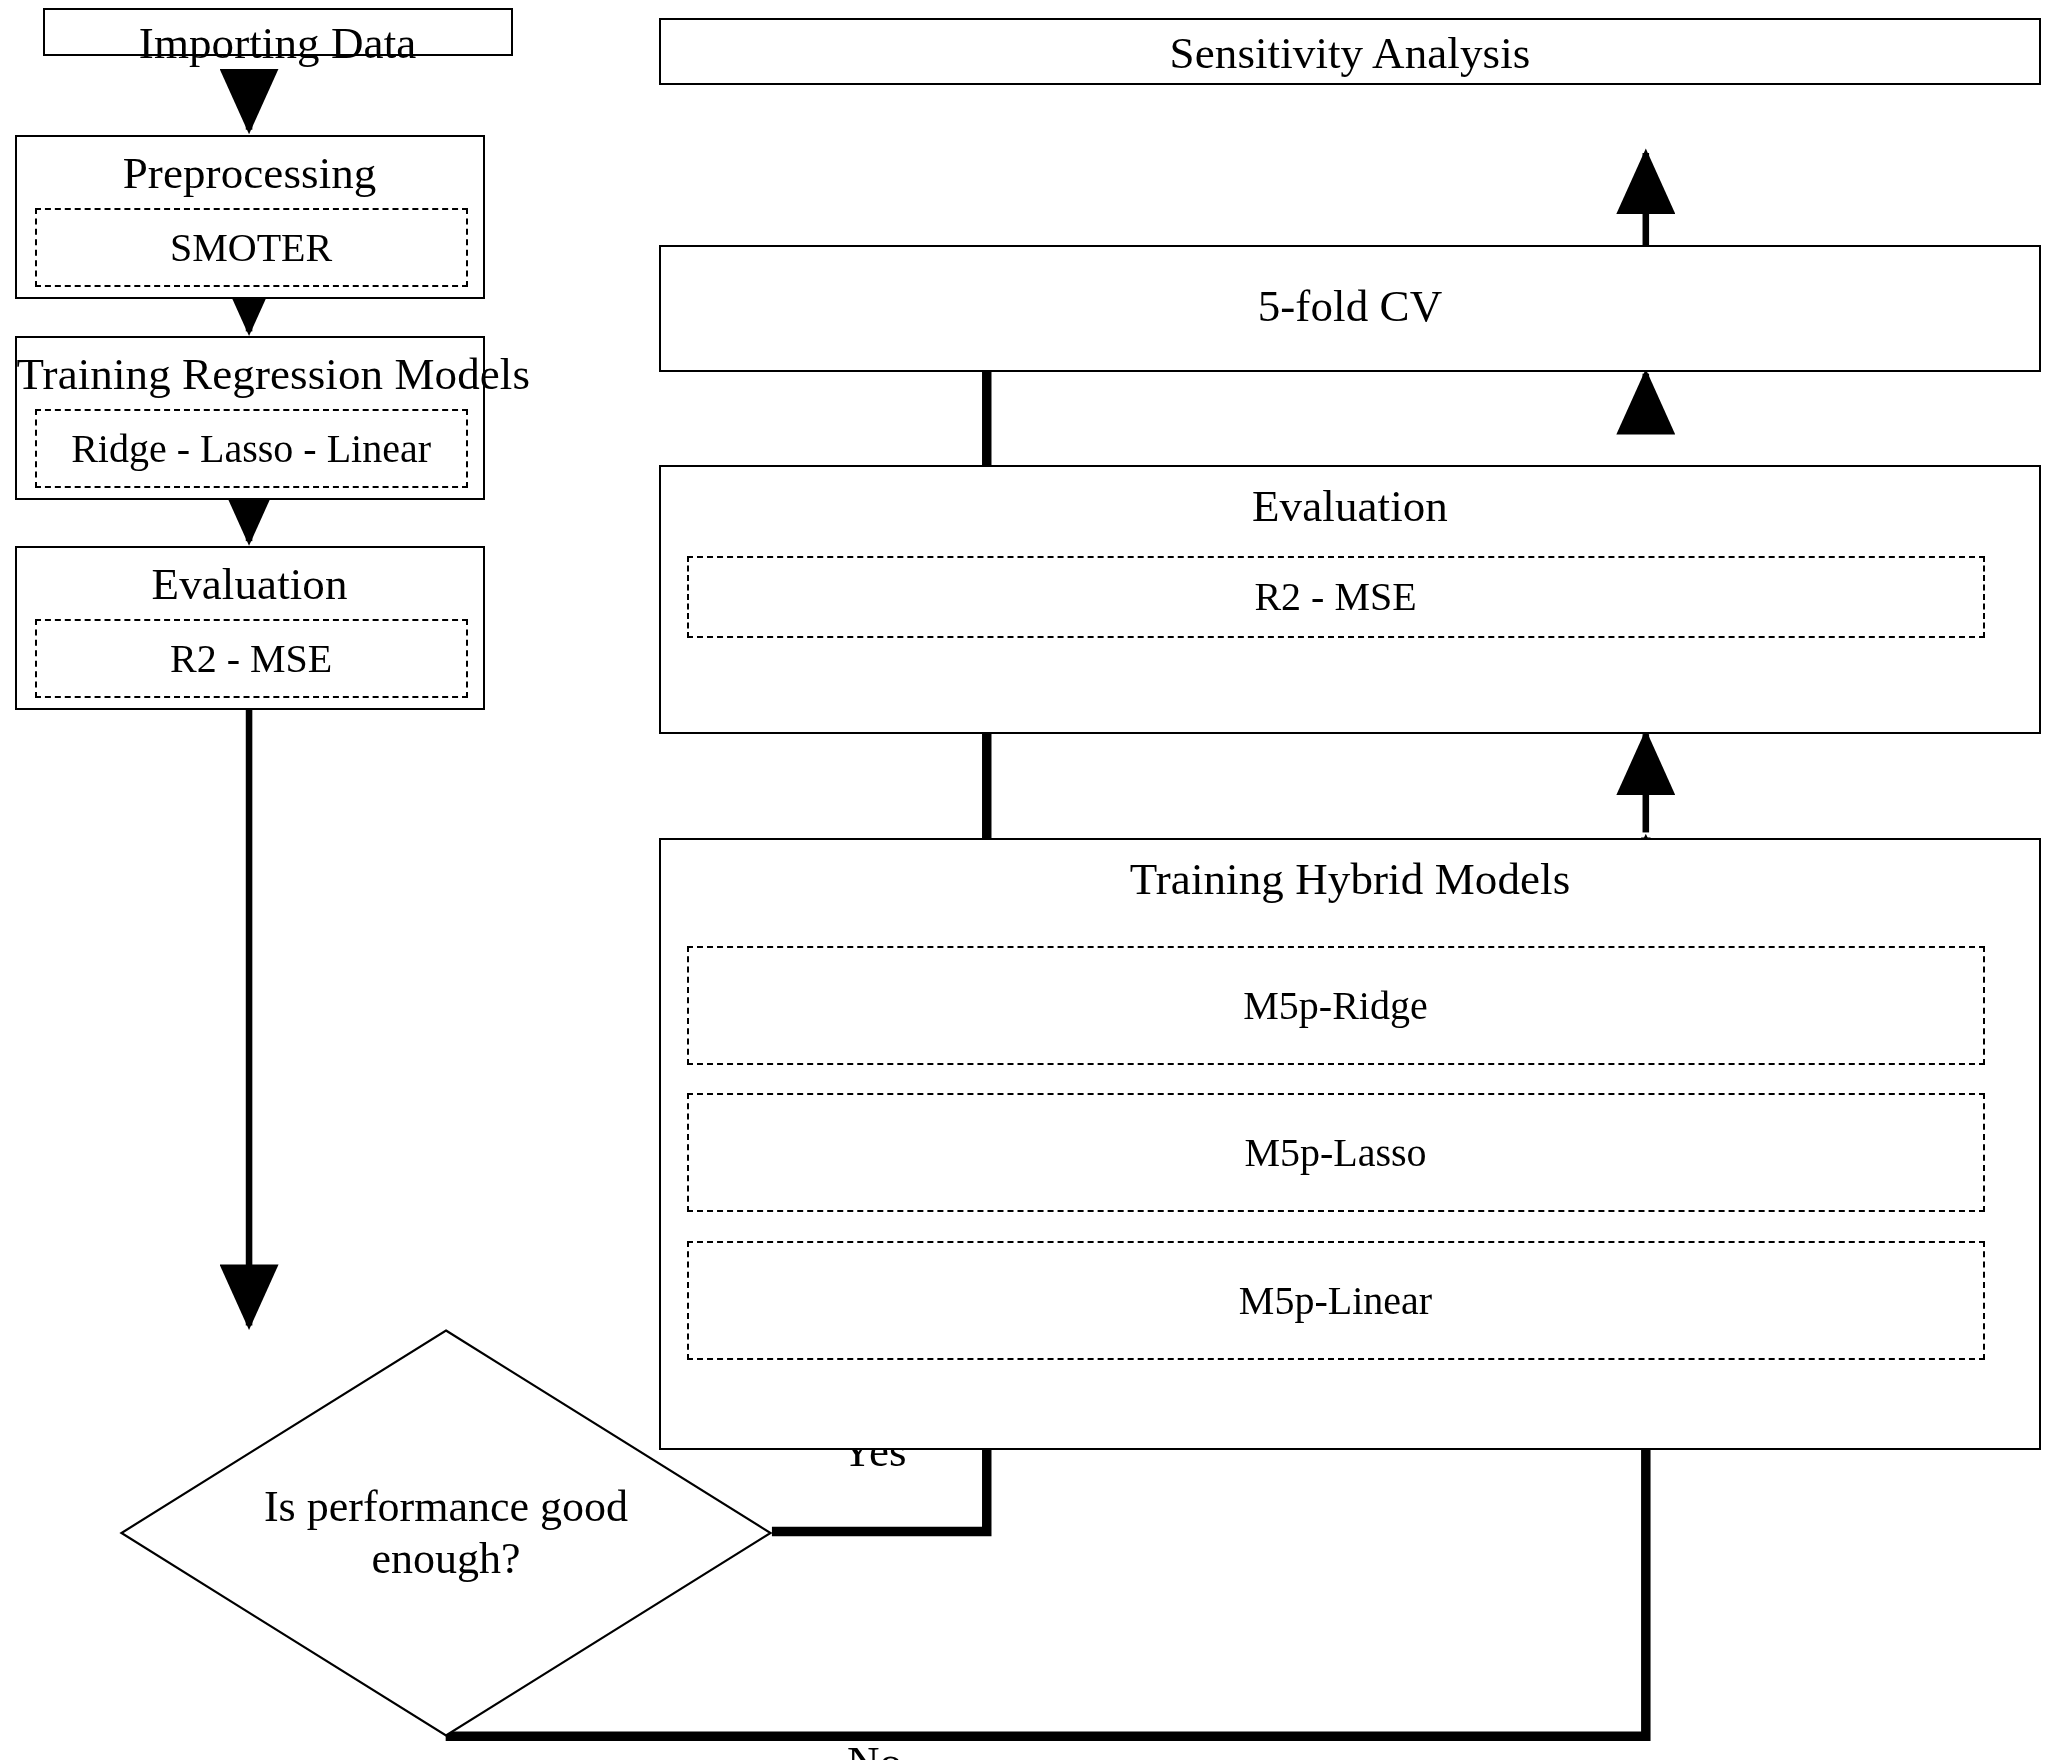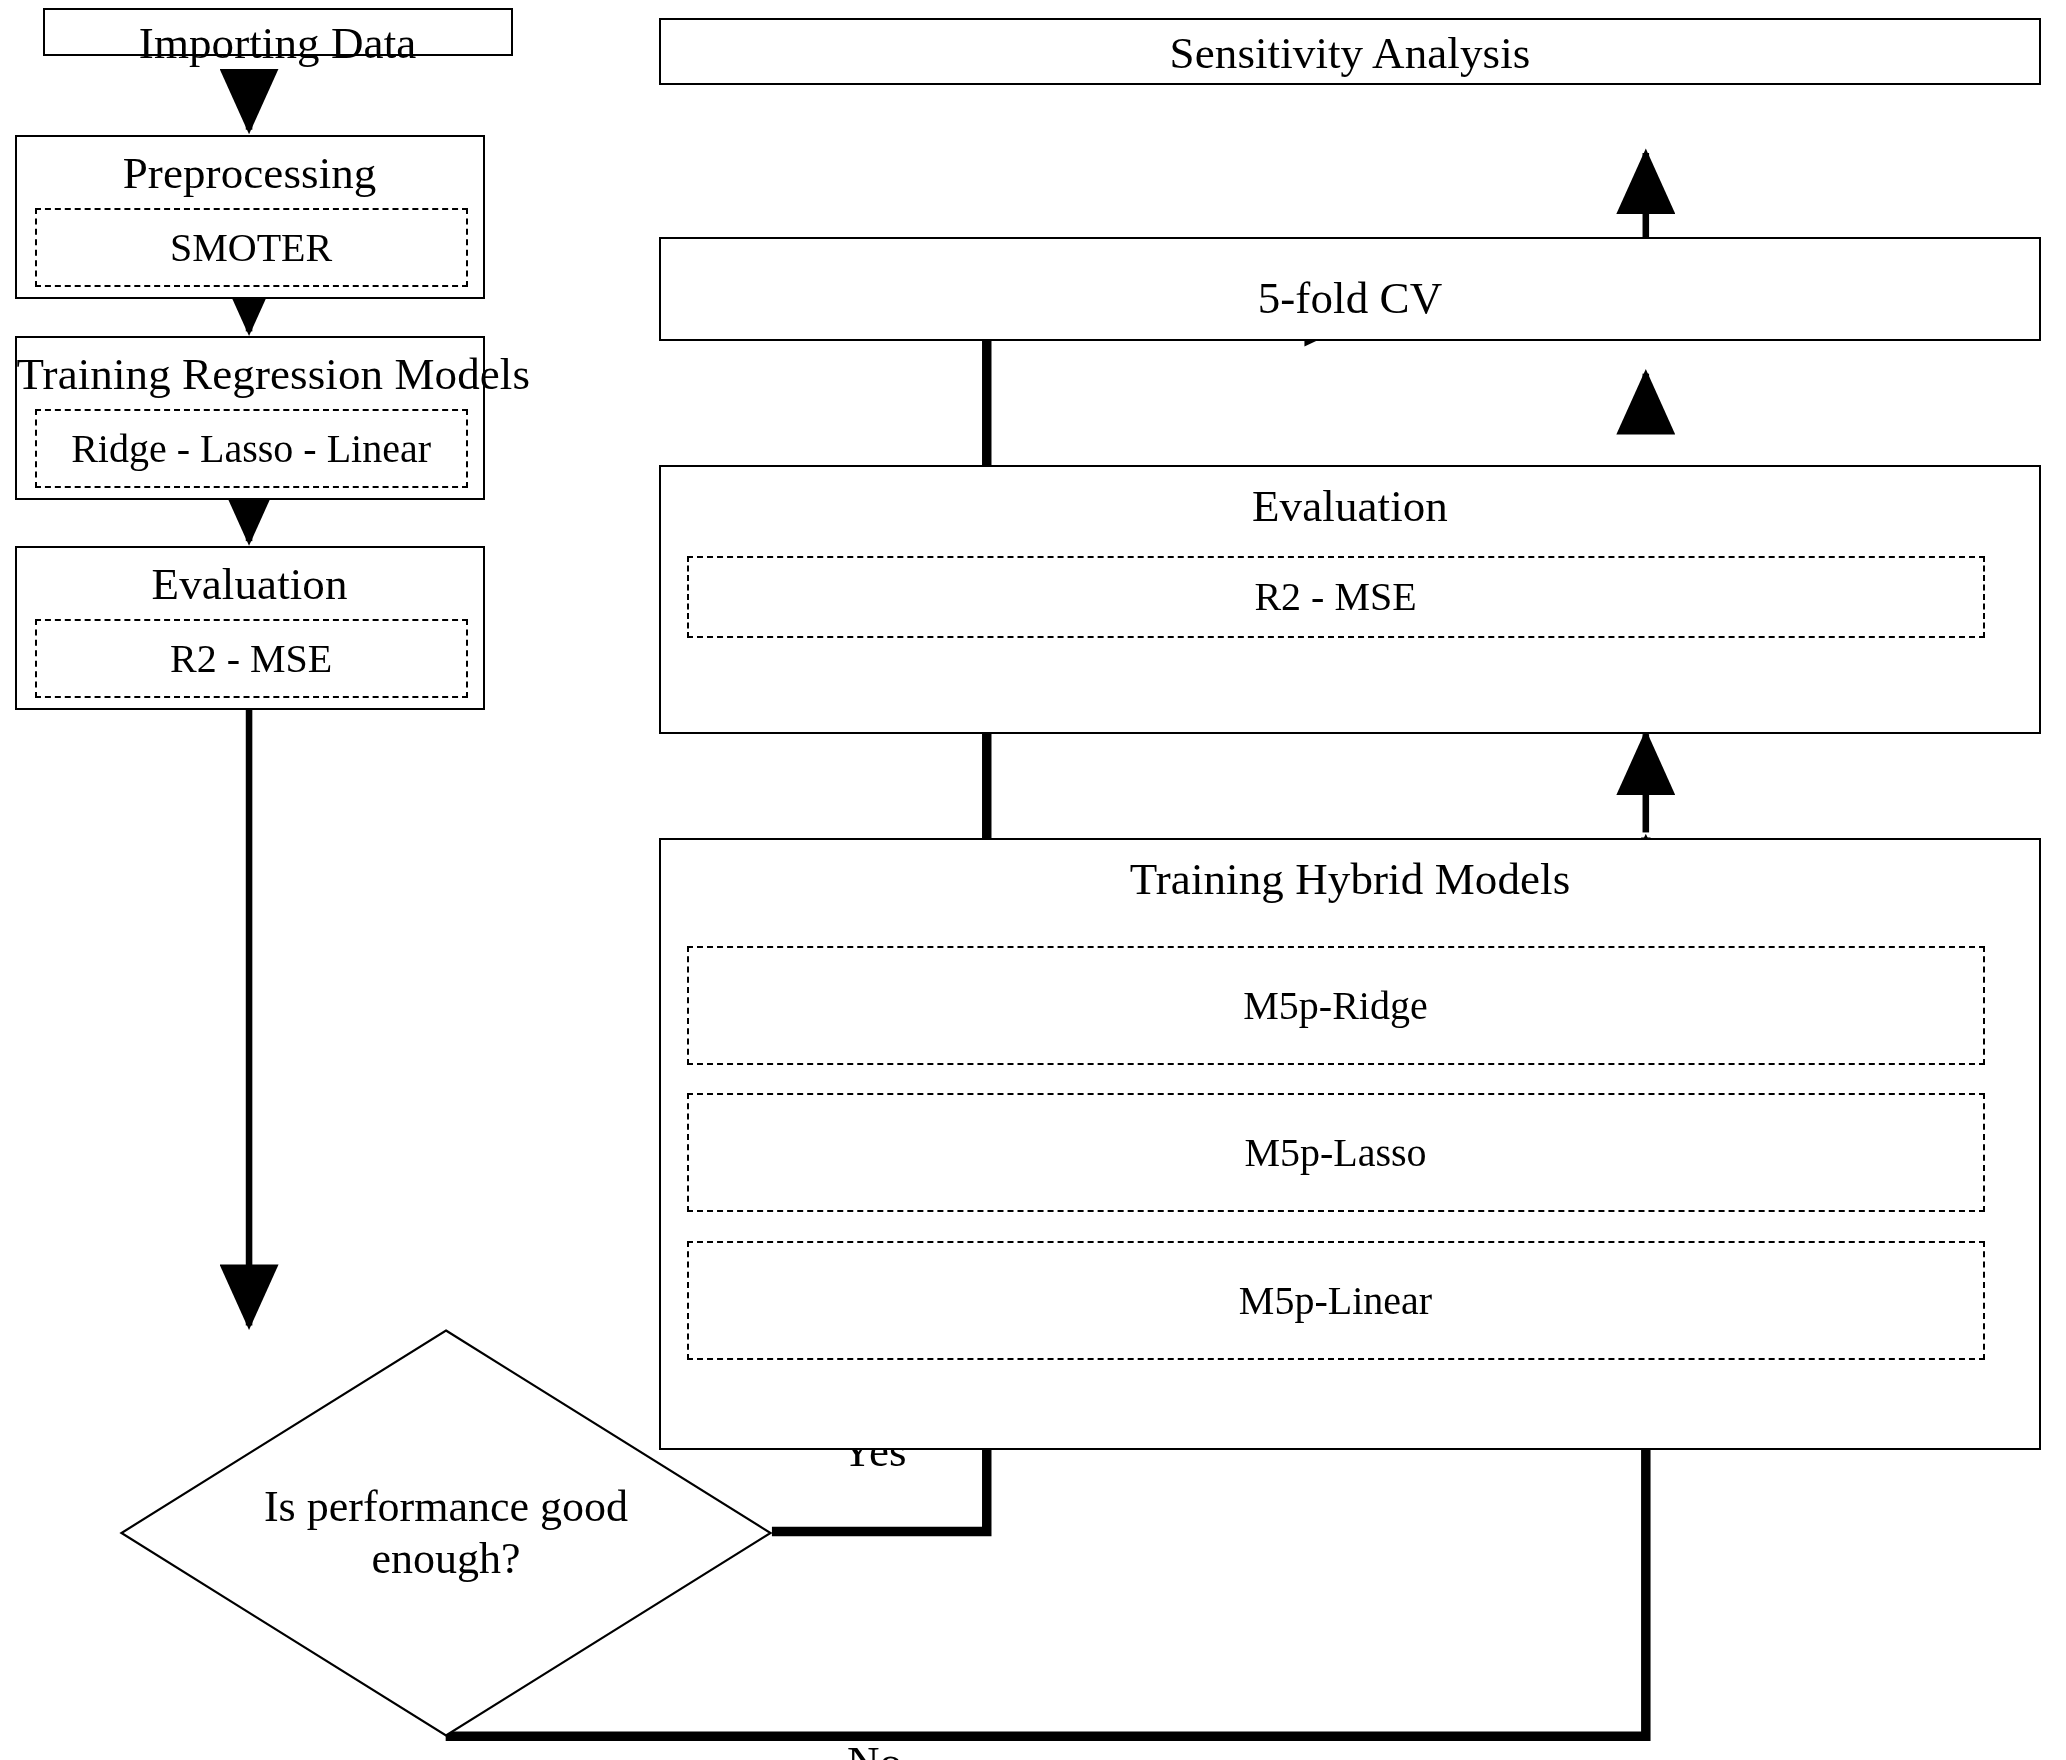--- a/index.html
+++ b/index.html
@@ -95,21 +95,21 @@
     </div>
   </div>
 
   <div class="edge-label" style="left:841px;top:1429px;">Yes</div>
   <div class="edge-label" style="left:847px;top:1740px;font-family:Liberation Serif, serif;">No</div>
 
   <div class="box" style="left:659px;top:18px;width:1382px;height:67px;padding-left:20px;">
     <div class="title" style="top:10.2px;">Sensitivity Analysis</div>
   </div>
 
-  <div class="box" style="left:659px;top:237px;width:1382px;height:104px;">
+  <div class="box" style="left:659px;top:245px;width:1382px;height:127px;">
     <div class="title" style="top:36px;">5-fold CV</div>
   </div>
 
   <div class="box" style="left:659px;top:465px;width:1382px;height:269px;">
     <div class="title" style="top:16px;">Evaluation</div>
     <div class="sub" style="left:25.5px;top:89px;width:1298px;height:82px;">R2 - MSE</div>
   </div>
 
   <div class="box" style="left:659px;top:838px;width:1382px;height:612px;">
     <div class="title" style="top:16px;">Training Hybrid Models</div>

